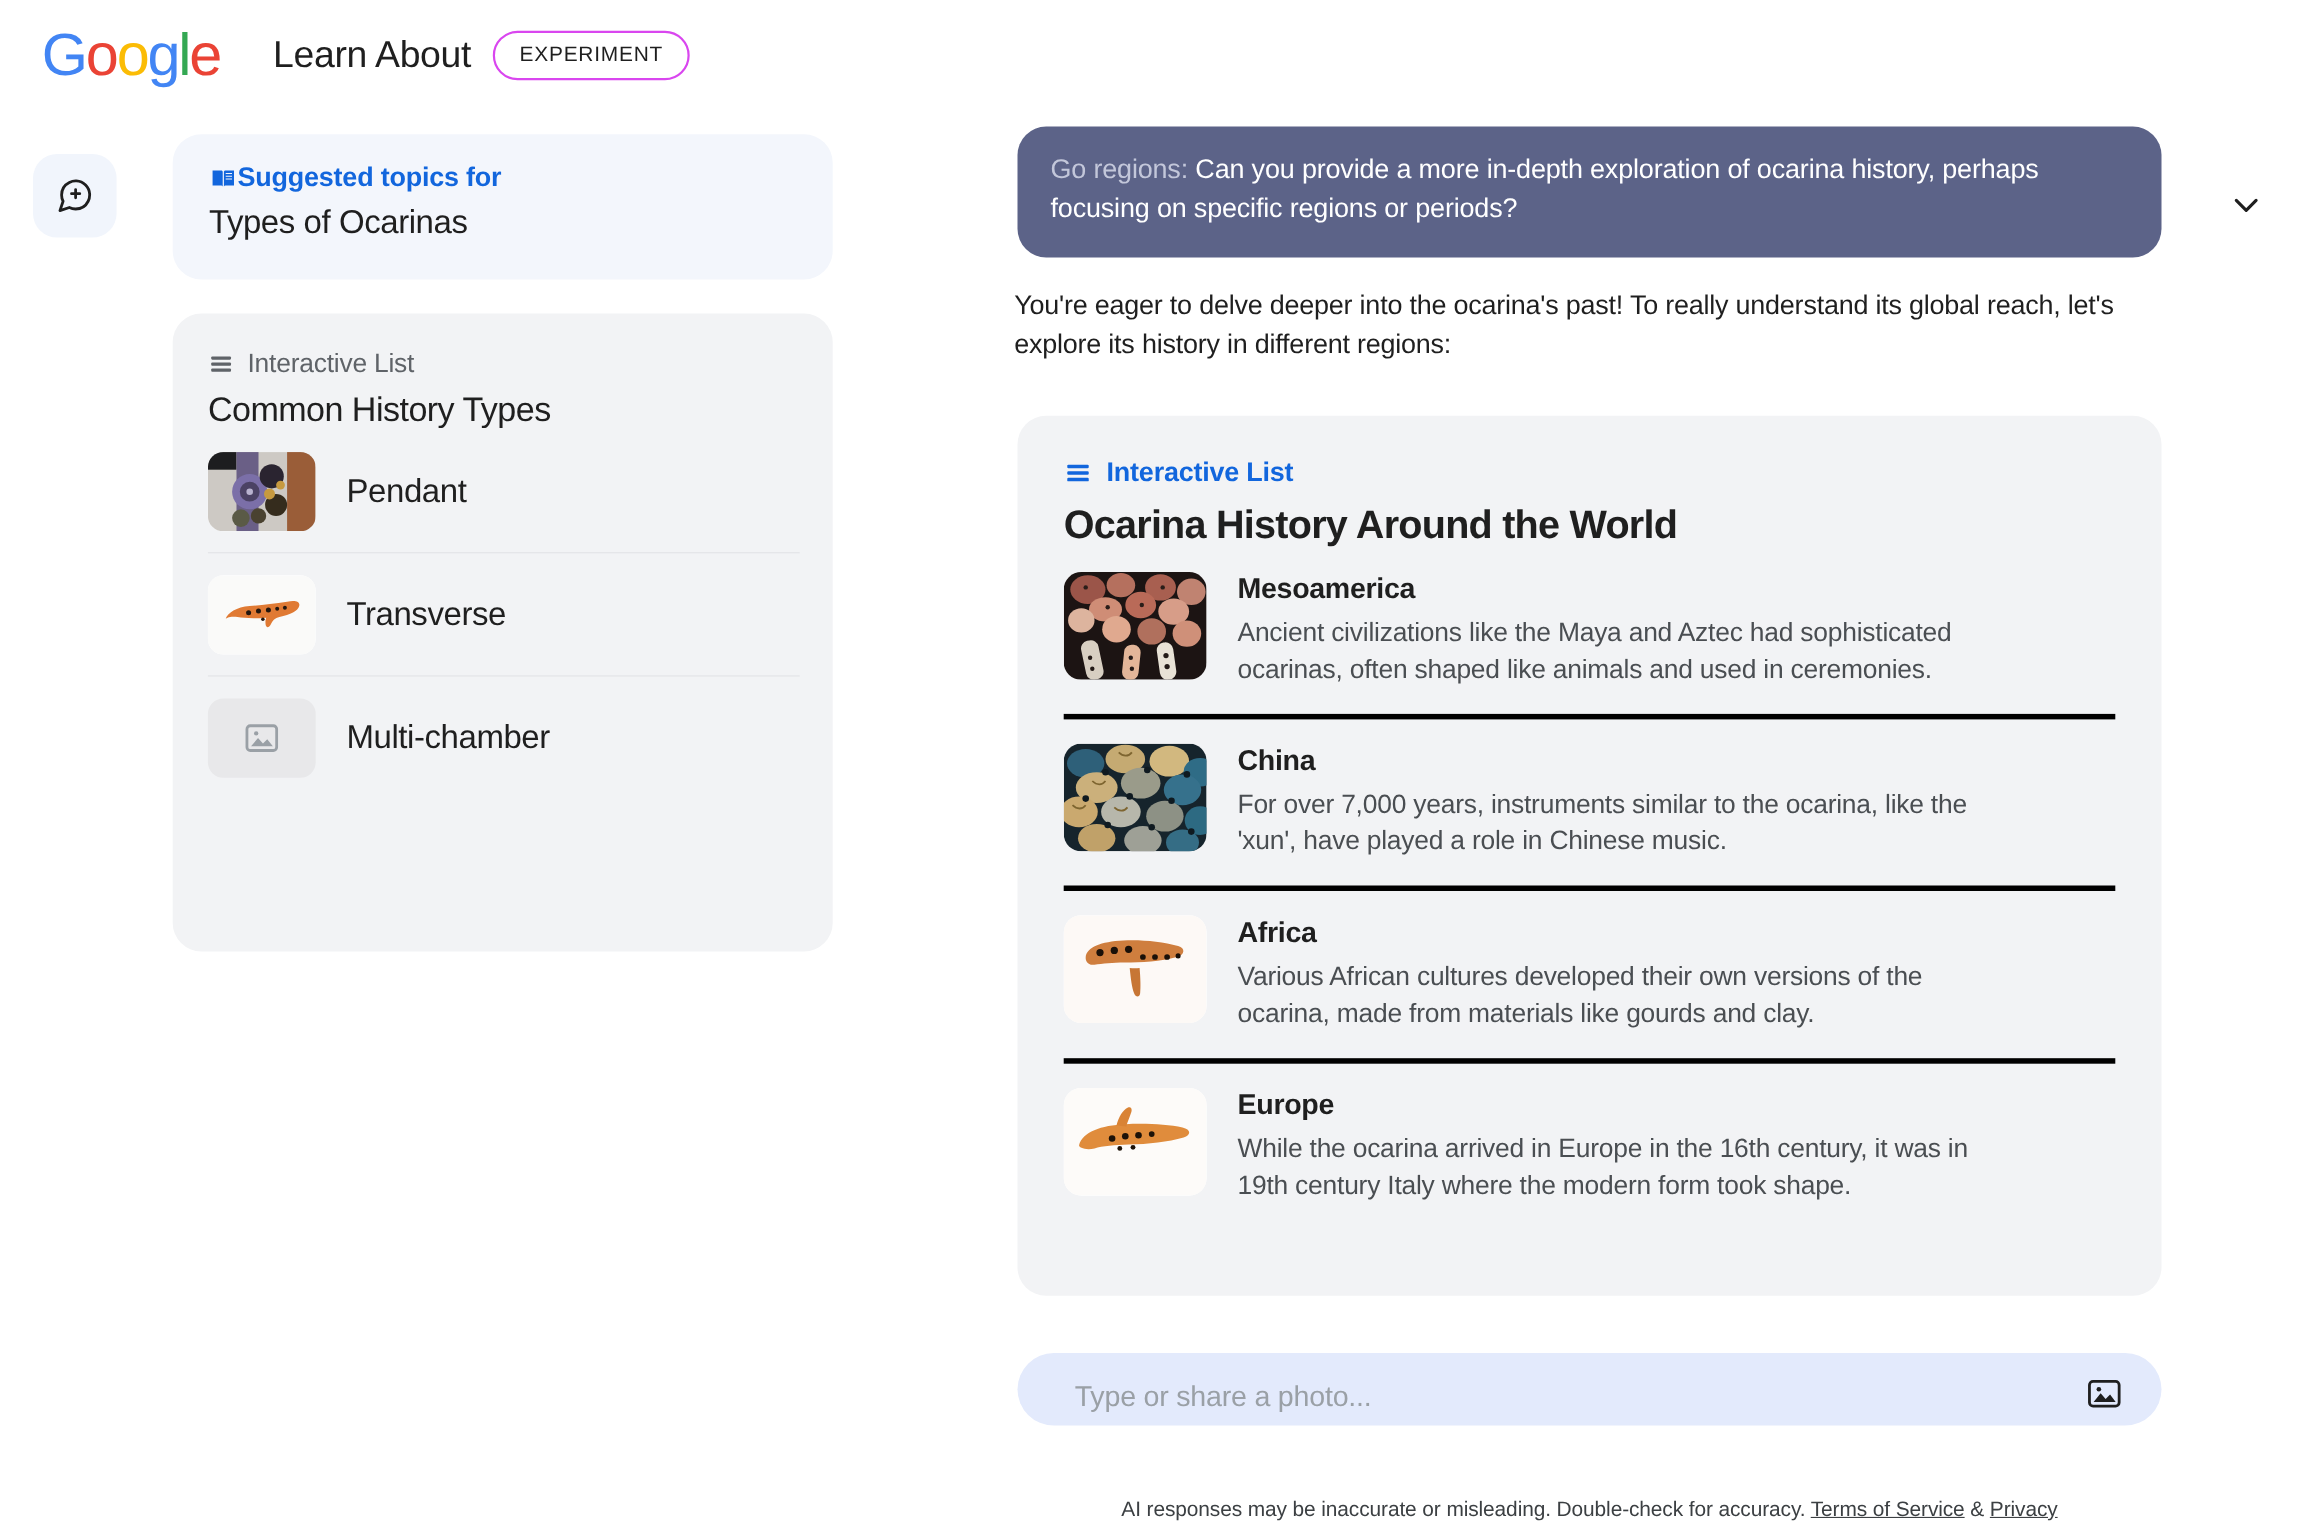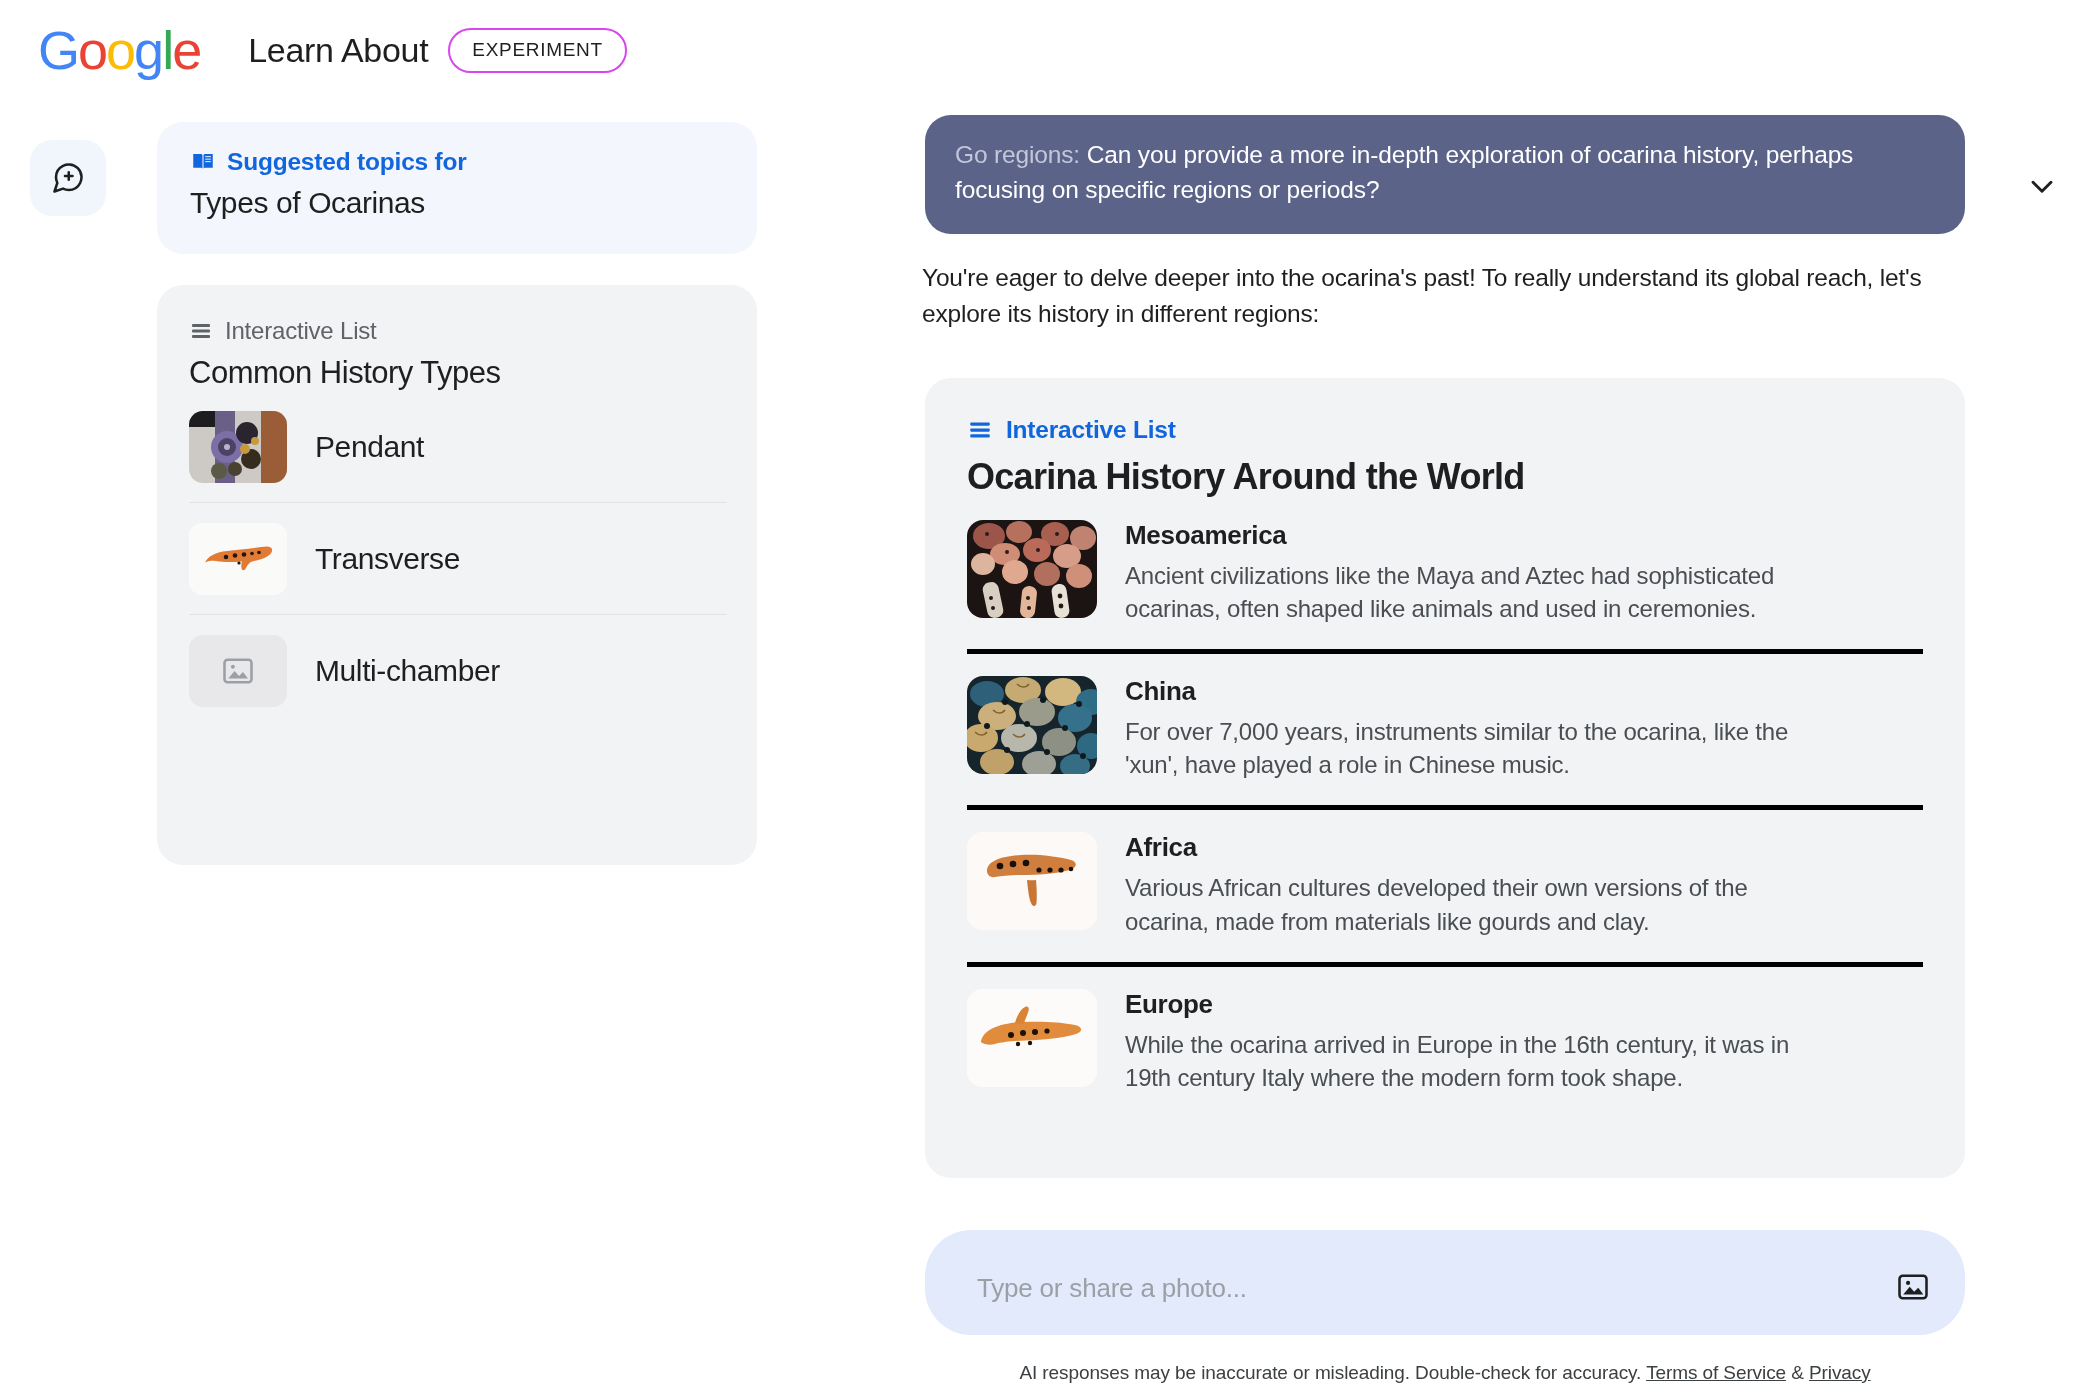--- a/index.html
+++ b/index.html
@@ -60,21 +60,21 @@
 
   .suggested-card {
     position: absolute;
     left: 157px; top: 122px;
     width: 600px; height: 132px;
     background: #f3f6fc;
     border-radius: 26px;
     padding: 26px 30px 0 33px;
   }
   .suggested-head {
-    display: flex; gap: 11px;
+    display: flex; align-items: center; 
     color: #1266dd;
     font-size: 24.5px;
     font-weight: 700;
     letter-spacing: -0.2px;
   }
   .suggested-title {
     margin-top: 10px;
     font-size: 30px;
     color: #1f1f1f;
     letter-spacing: -0.4px;
@@ -199,21 +199,21 @@
     font-size: 24px;
     line-height: 1.38;
     color: #4a4e52;
     letter-spacing: -0.2px;
     max-width: 700px;
   }
 
   .composer {
     position: absolute;
     left: 925px; top: 1230px;
-    width: 1040px; height: 105px;
+    width: 1040px; height: 66px;
     background: #e3eafc;
     border-radius: 46px;
     display: flex; align-items: center;
     padding: 12px 34px 0 52px;
     gap: 40px;
   }
   .composer-input {
     flex: 1;
     border: none; outline: none; background: transparent;
     font-size: 26px;

